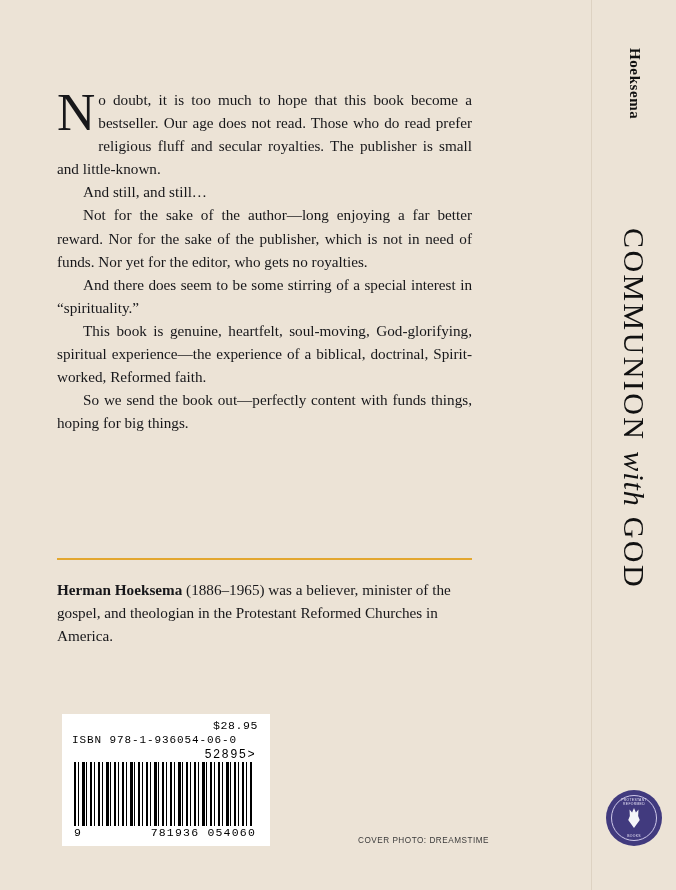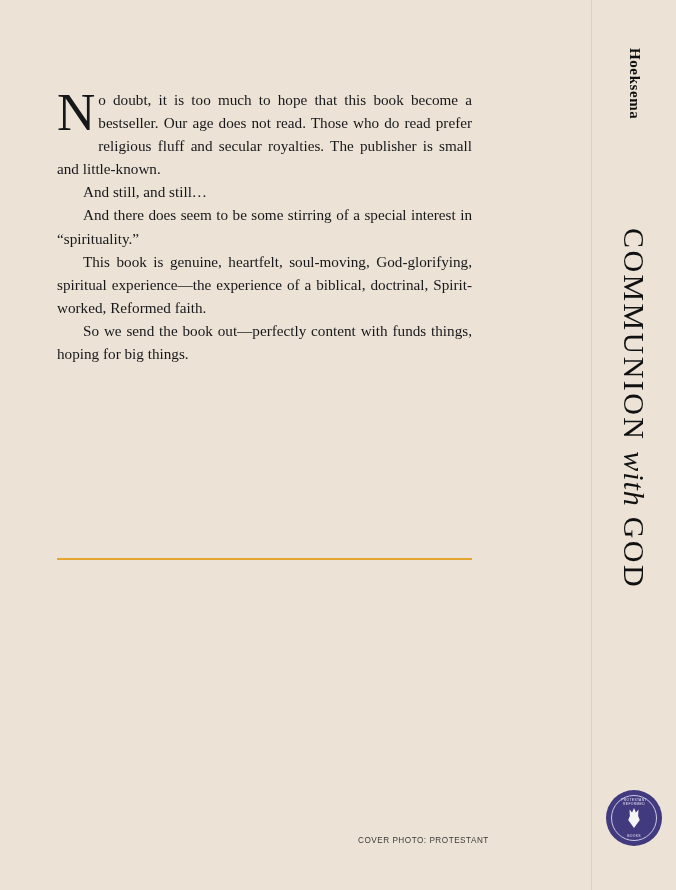--- a/index.html
+++ b/index.html
@@ -242,30 +242,44 @@
 </head>
 <body>
 
 <div class="page">
 
   <div class="back">
 
     <div class="blurb">
       <p class="dropcap-para"><span class="dropcap">N</span><span>o doubt, it is too much to hope that this book become a bestseller. Our age does not read. Those who do read prefer religious fluff and secular royalties. The publisher is small and little-known.</span></p>
       <p class="indent">And still, and still…</p>
+      <p class="indent">Not for the sake of the author—long enjoying a far better reward. Nor for the sake of the publisher, which is not in need of funds. Nor yet for the editor, who gets no royalties.</p>
       <p class="indent">And there does seem to be some stirring of a special interest in “spirituality.”</p>
       <p class="indent">This book is genuine, heartfelt, soul-moving, God-glorifying, spiritual experience—the experience of a biblical, doctrinal, Spirit-worked, Reformed faith.</p>
       <p class="indent">So we send the book out—perfectly content with funds things, hoping for big things.</p>
     </div>
 
     <div class="rule"></div>
 
-
-
-    <div class="credit">COVER PHOTO: PROTESTANT</div>
+    <div class="bio"><b>Herman Hoeksema</b><span> (1886–1965) was a believer, minister of the gospel, and theologian in the Protestant Reformed Churches in America.</span></div>
+
+    <div class="barcode-box">
+      <div class="barcode-inner">
+        <div class="price-line">$28.95</div>
+        <div class="isbn-line">ISBN 978-1-936054-06-0</div>
+        <div class="addon-line">52895&gt;</div>
+      </div>
+      <div class="bars"></div>
+      <div class="ean-digits">
+        <span>9</span>
+        <span>781936 054060</span>
+      </div>
+    </div>
+
+    <div class="credit">COVER PHOTO: DREAMSTIME</div>
   </div>
 
   <div class="spine">
     <div class="spine-author">Hoeksema</div>
     <div class="spine-title"><span>COMMUNION </span><span class="italic-with">with</span><span> GOD</span></div>
     <div class="spine-logo">
       <div class="inner-ring">
         <div class="ring-text-top">PROTESTANT REFORMED</div>
         <div class="tulip"></div>
         <div class="ring-text-bottom">BOOKS</div>

